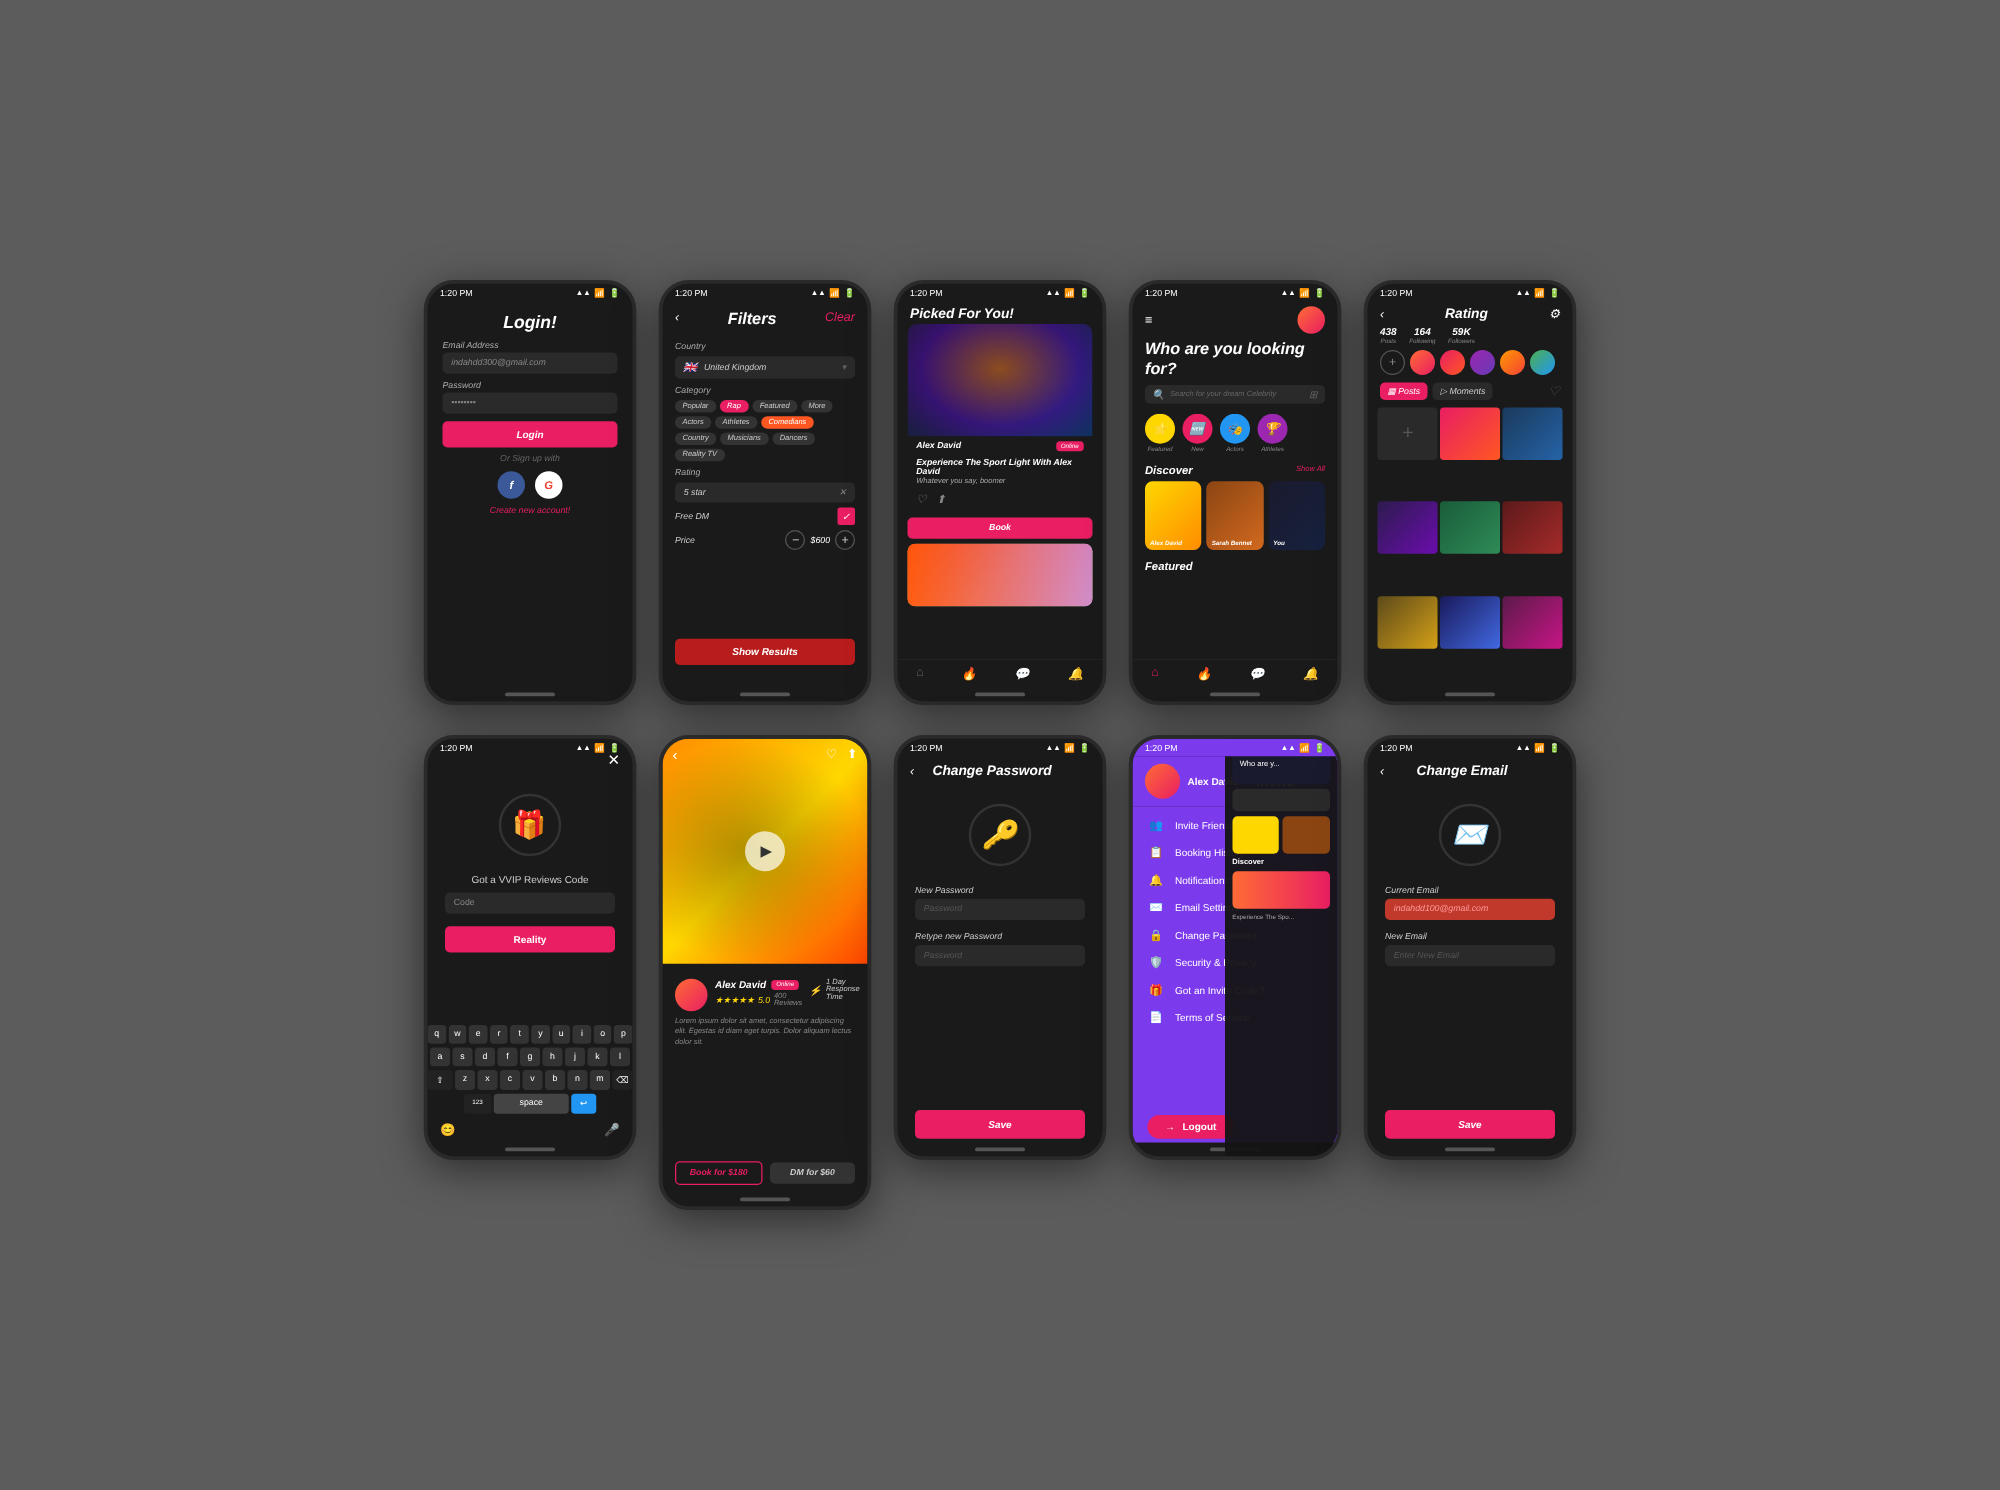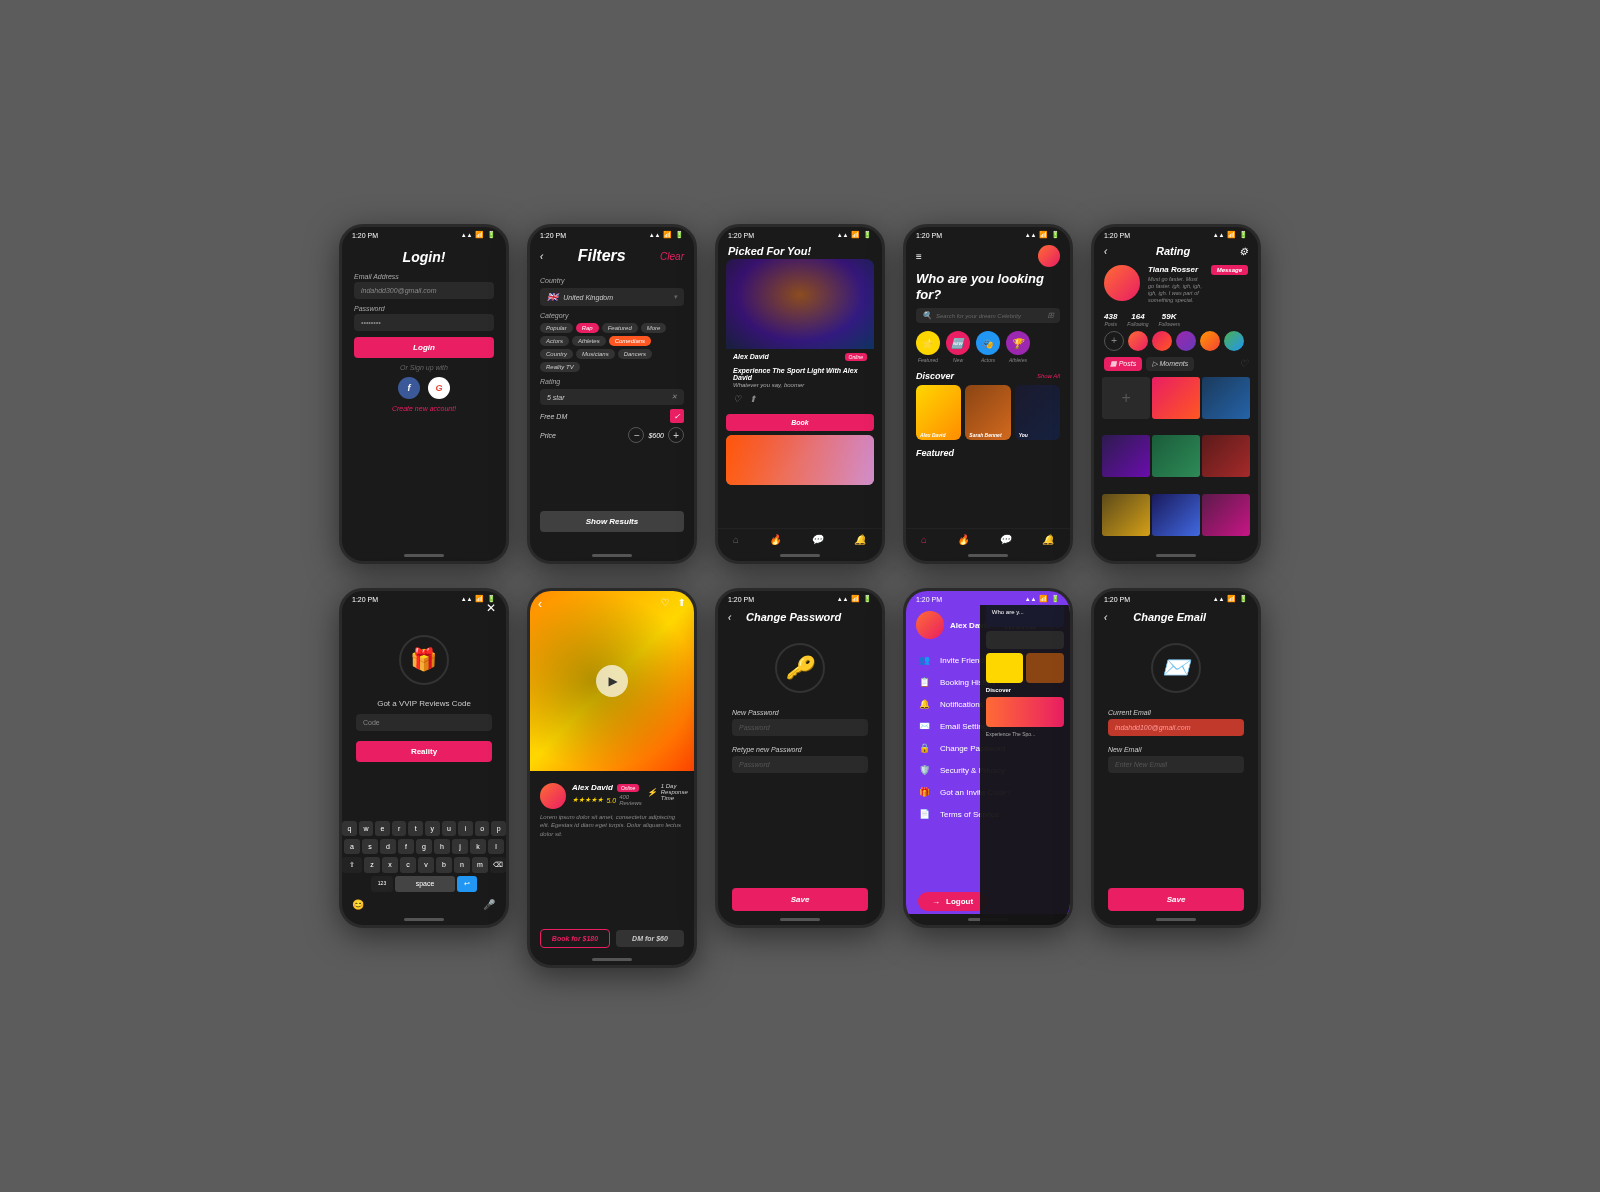--- a/index.html
+++ b/index.html
@@ -154,21 +154,21 @@
     }
 
     
     .s2-header {
       display: flex;
       align-items: center;
       justify-content: space-between;
       padding: 6px 10px;
     }
     .s2-back { color: #fff; font-size: 10px; }
-    .s2-title { color: #fff; font-size: 16px; font-weight: 700; }
+    .s2-title { color: #fff; font-size: 13px; font-weight: 700; }
     .s2-clear { color: #e91e63; font-size: 10px; }
     .s2-body { padding: 0 10px; flex: 1; }
     .s2-section-label { color: #aaa; font-size: 7px; margin-bottom: 4px; margin-top: 6px; }
     .s2-country {
       display: flex;
       align-items: center;
       background: #2a2a2a;
       border-radius: 4px;
       padding: 4px 7px;
       font-size: 7px;
@@ -232,21 +232,21 @@
     .s2-price-btn {
       width: 16px; height: 16px;
       border-radius: 50%;
       border: 1px solid #555;
       display: flex; align-items: center; justify-content: center;
       color: #ccc; font-size: 10px;
     }
     .s2-price-val { color: #fff; font-size: 7px; }
     .s2-show-btn {
       width: 100%;
-      background: #404040;
+      background: #b91c1c;
       border: none;
       border-radius: 4px;
       padding: 6px;
       color: #fff;
       font-size: 8px;
       font-weight: 700;
       text-align: center;
       margin-top: auto;
       margin-bottom: 8px;
     }
@@ -1084,28 +1084,20 @@
           <span style="font-size:7px">📶</span>
           <span style="font-size:7px">🔋</span>
         </div>
       </div>
       <div class="phone-content">
         <div class="s5-header">
           <span class="s5-back">‹</span>
           <span class="s5-title">Rating</span>
           <span class="s5-gear">⚙</span>
         </div>
-        <div class="s5-profile-area">
-          <div class="s5-avatar"></div>
-          <div class="s5-profile-info">
-            <div class="s5-profile-name">Tiana Rosser</div>
-            <div class="s5-profile-bio">Must go faster. Must go faster. igh, igh, igh, igh, igh. I was part of something special.</div>
-          </div>
-          <div class="s5-msg-btn">Message</div>
-        </div>
         <div class="s5-stats">
           <div class="s5-stat">
             <div class="s5-stat-val">438</div>
             <div class="s5-stat-label">Posts</div>
           </div>
           <div class="s5-stat">
             <div class="s5-stat-val">164</div>
             <div class="s5-stat-label">Following</div>
           </div>
           <div class="s5-stat">

